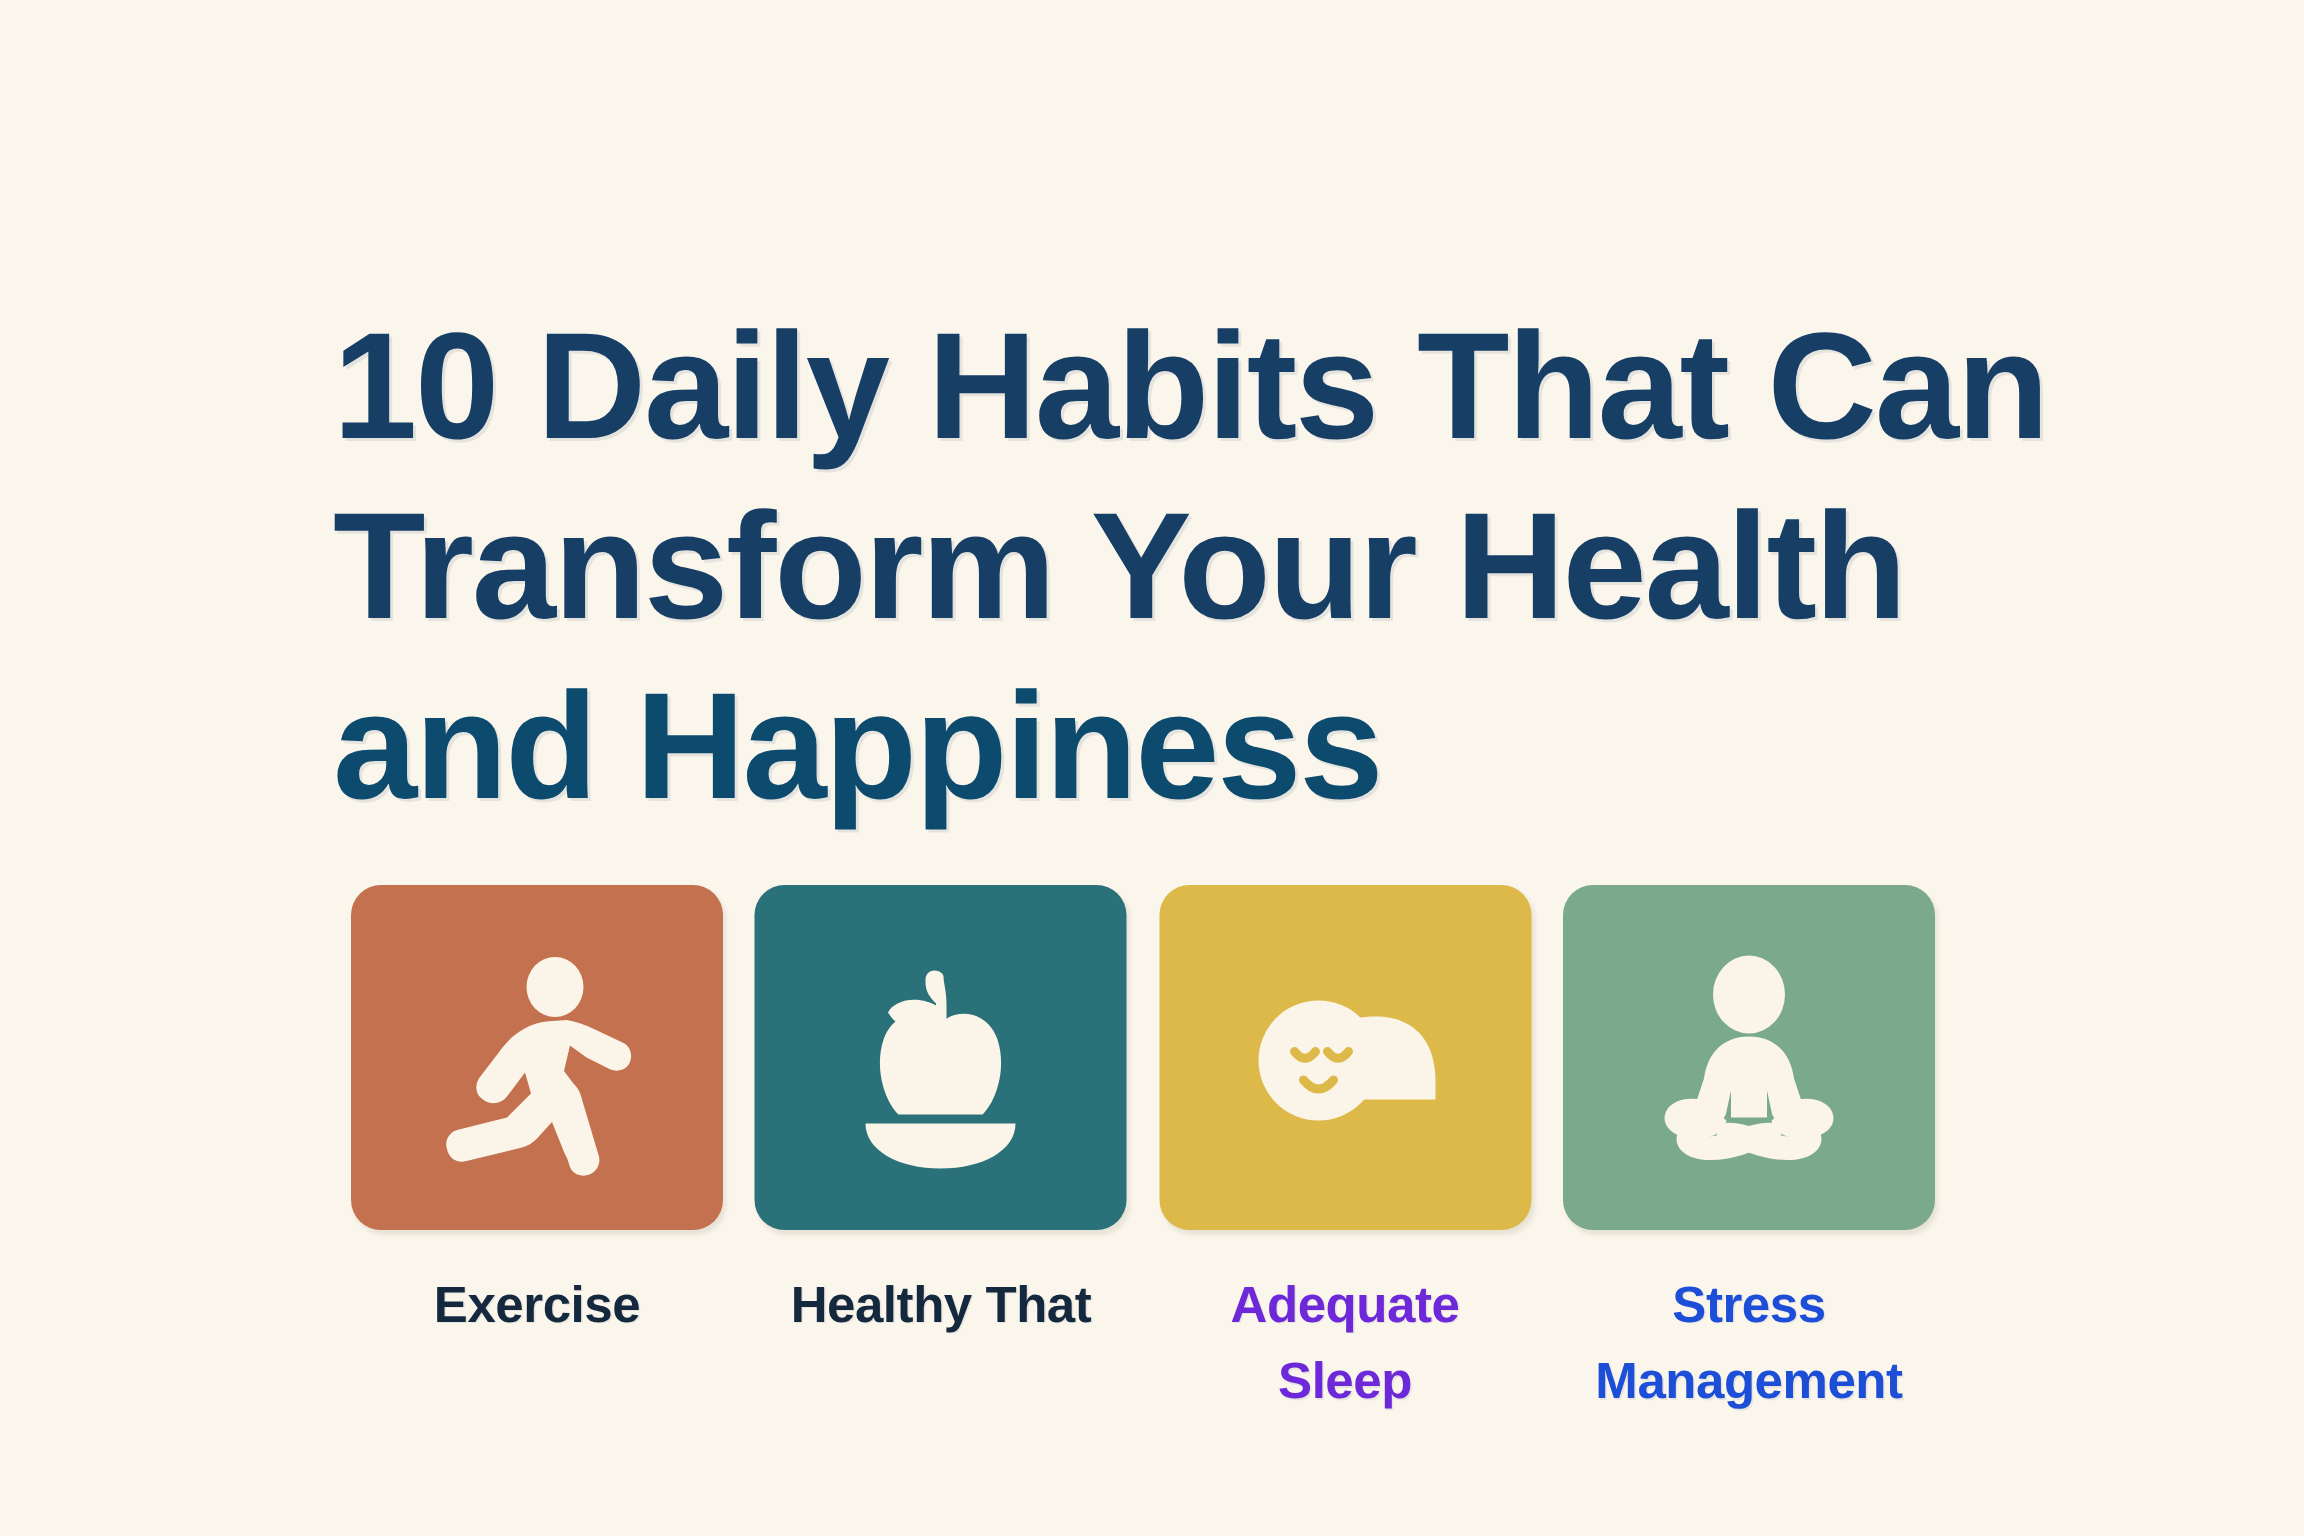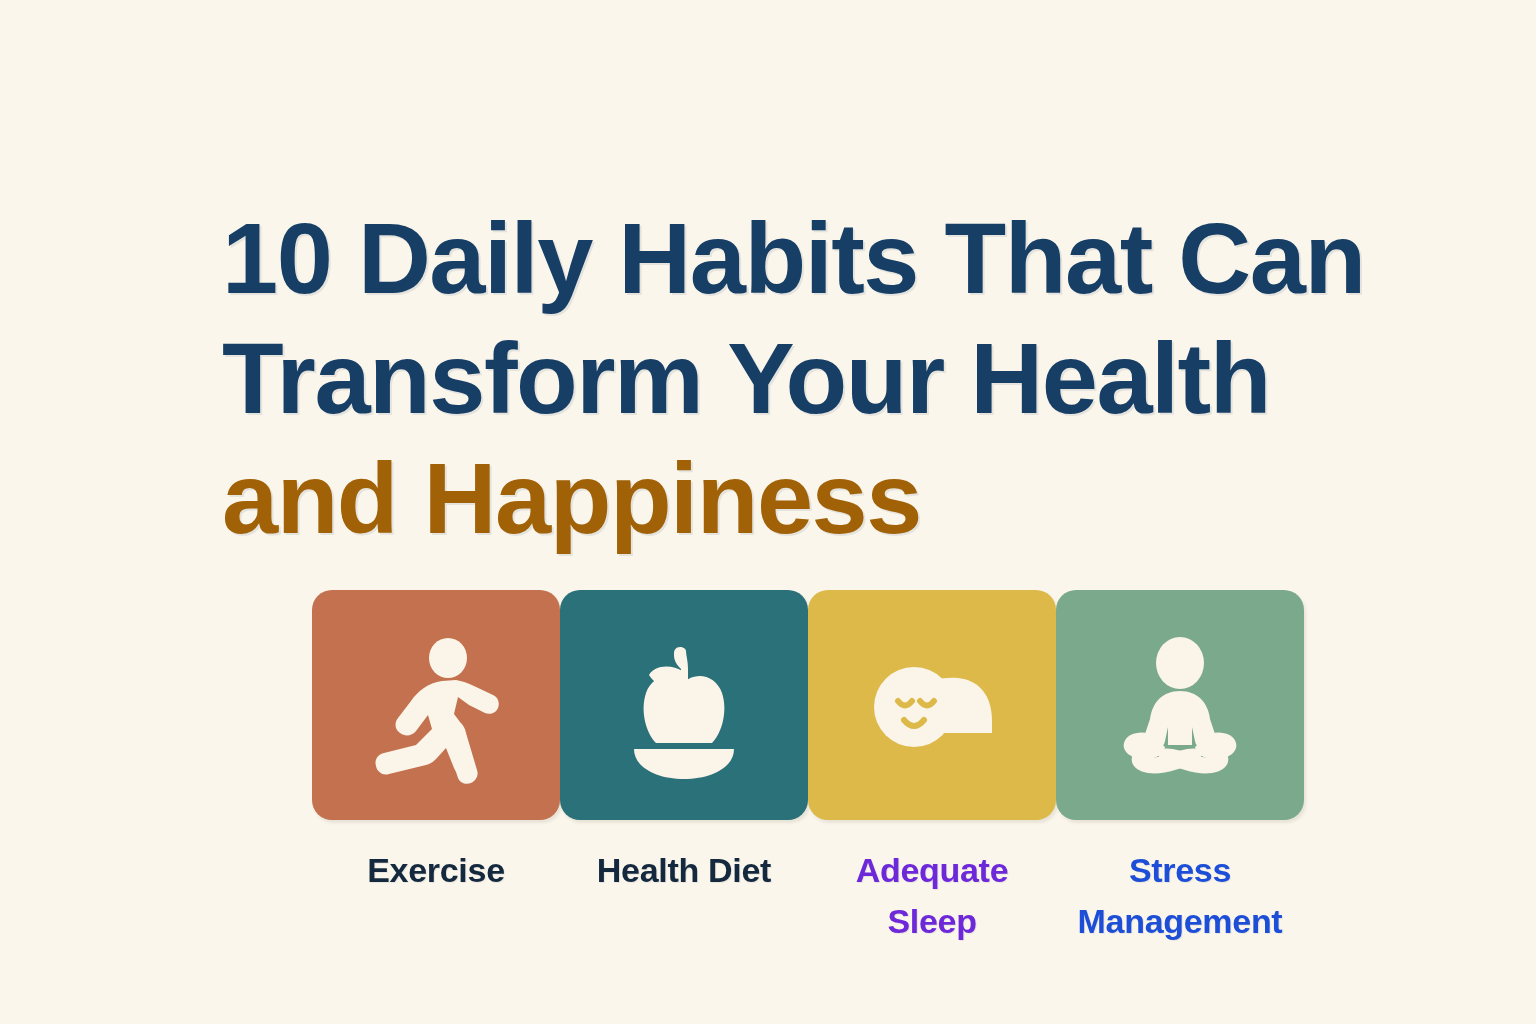--- a/index.html
+++ b/index.html
@@ -34,25 +34,25 @@
     font-weight: bold;
     color: #173F66;
     letter-spacing: -1.5px;
     white-space: nowrap;
     text-shadow: 2px 2px 0 rgba(120,130,150,0.16);
   }
 
   
   .card-row {
     position: absolute;
-    left: 248px;
+    left: 234px;
     top: 590px;
     width: 1056px;
     display: flex;
-    justify-content: flex-end;
+    justify-content: space-between;
   }
   .card-col {
     width: 248px;
     display: flex;
     flex-direction: column;
     align-items: center;
   }
   .icon-tile {
     width: 248px;
     height: 230px;
@@ -78,21 +78,21 @@
   }
 </style>
 </head>
 <body style="background: rgb(251, 246, 236);">
 
 <div id="poster" style="background: rgb(251, 246, 236);">
 
   <div class="title-block">
     <div class="title-line" style="color: rgb(23, 63, 102);">10 Daily Habits That Can</div>
     <div class="title-line" style="color: rgb(23, 63, 102);">Transform Your Health</div>
-    <div class="title-line" style="color: #a16207;">and Happiness</div>
+    <div class="title-line" style="color: #0c4a6e;">and Happiness</div>
   </div>
 
   <div class="card-row">
 
     <div class="card-col">
       <div class="icon-tile" style="background: rgb(195, 113, 78);">
         <svg width="160" height="160" viewBox="0 0 160 160">
           <g fill="#FBF4E8">
             <ellipse cx="92" cy="33" rx="19" ry="20"></ellipse>
             <path d="M86 56 C72 58 62 66 55 76 L42 93 C38 98 39 105 44 108 C49 112 56 111 60 106 L72 90 L76 104 L60 120 L28 128 C22 129 18 135 20 141 C21 147 27 151 33 149 L70 140 C74 139 77 137 80 134 L90 123 L98 143 L100 147 L102 153 C104 158 110 160 115 158 C120 156 123 150 121 145 L110 108 C109 103 107 100 104 97 L98 89 L102 72 L113 80 L129 88 C134 90 140 88 142 83 C144 78 142 72 137 70 L118 61 C112 58 106 56 100 55 Z"></path>
@@ -105,21 +105,21 @@
     <div class="card-col">
       <div class="icon-tile" style="background: rgb(43, 113, 121);">
         <svg width="160" height="160" viewBox="0 0 160 160">
           <g fill="#FBF4E8">
             <path d="M80 47 C66 38 50 41 45 50 C52 62 68 66 80 59 Z M76 22 C72 22 70 25 70 28 L70 30 C70 36 73 40 77 44 L77 60 L84 60 L84 44 C84 36 82 30 82 26 C82 24 79 22 76 22 Z"></path>
             <path d="M80 57 C68 46 48 50 42 68 C36 86 42 108 52 118 L108 118 C118 108 124 86 118 68 C112 50 92 46 80 57 Z"></path>
             <path d="M30 124 C30 142 52 154 80 154 C108 154 130 142 130 124 Z"></path>
           </g>
         </svg>
       </div>
-      <div class="card-label" style="color: rgb(21, 41, 62);">Health Diet</div>
+      <div class="card-label" style="color: rgb(21, 41, 62);">Healthy That</div>
     </div>
 
     <div class="card-col">
       <div class="icon-tile" style="background: rgb(221, 185, 74);">
         <svg width="160" height="160" viewBox="0 0 160 160">
           <g fill="#FBF4E8">
             <path d="M78 56 C78 56 96 50 112 54 C132 59 140 76 140 96 L140 108 L78 108 Z"></path>
             <circle cx="62" cy="82" r="40"></circle>
           </g>
           <g fill="none" stroke="#DDB94A" stroke-width="6" stroke-linecap="round">

